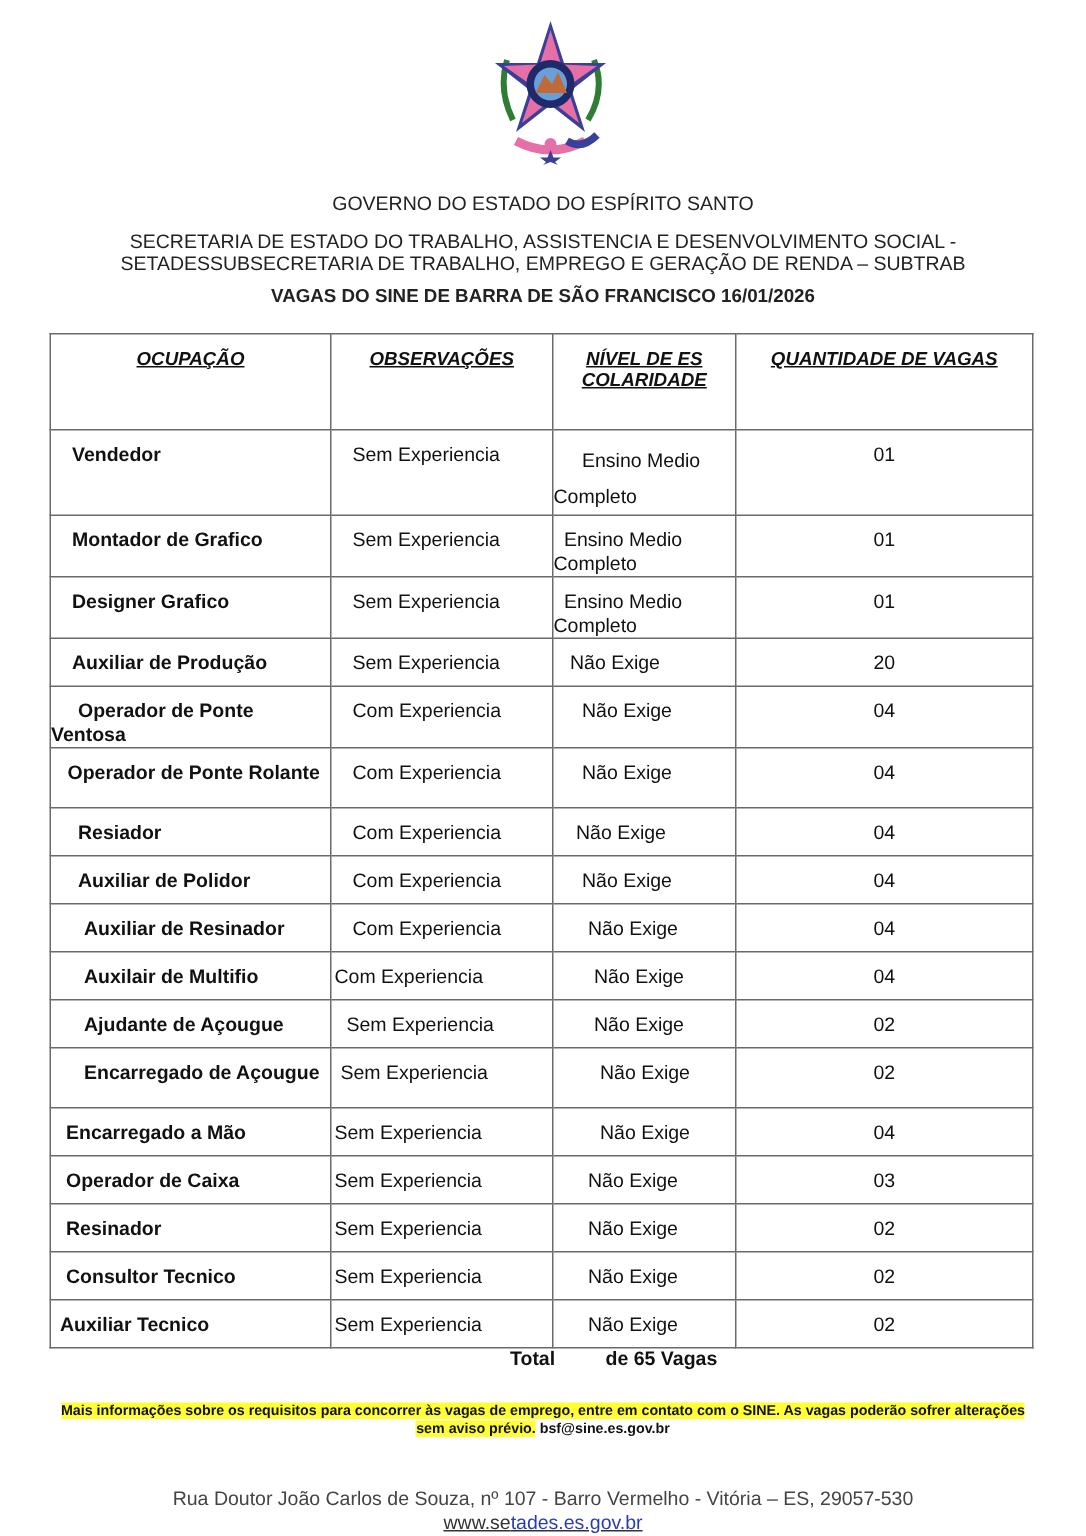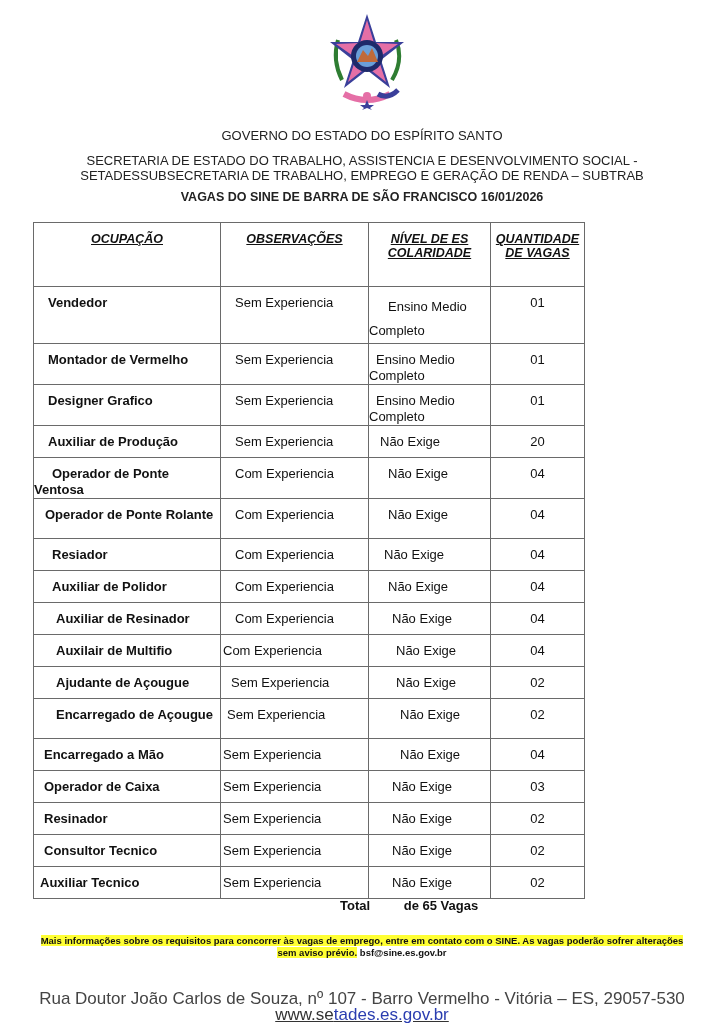--- a/index.html
+++ b/index.html
@@ -6,41 +6,41 @@
   body {
     width: 724px; height: 1024px; position: relative; overflow: hidden;
     font-family: "Liberation Sans", sans-serif; color: #111;
   }
   .emblem { position: absolute; left: 328px; top: 10px; width: 78px; height: 100px; }
   .hdr { position: absolute; left: 0; width: 724px; text-align: center; font-size: 13px; color: #222; }
   .h1 { top: 128px; }
   .h2 { top: 153px; line-height: 15px; }
   .h3 { top: 190px; font-weight: bold; font-size: 12.5px; }
   table.vagas {
-    position: absolute; left: 33px; top: 222px; width: 552px;
+    position: absolute; left: 33px; top: 222px; width: 656px;
     border-collapse: collapse; font-size: 13px;
   }
   table.vagas td, table.vagas th {
     border: 1px solid #6a6a6a; padding: 0; vertical-align: top;
   }
   th { font-weight: bold; font-style: italic; text-decoration: underline; font-size: 12.5px; height: 54px; padding-top: 9px !important; line-height: 14px; }
   th.c1 { width: 186px; }
   th.c2 { width: 147px; }
   th.c3 { width: 121px; }
   td { height: 31px; }
   td .in { padding-top: 8px; line-height: 16px; }
   td.occ { font-weight: bold; }
   td.num { text-align: center; }
   .total { position: absolute; top: 898px; left: 340px; font-weight: bold; font-size: 13px; }
   .total span { display: inline-block; }
   .total .t2 { margin-left: 30px; text-align: center; }
   .note { position: absolute; left: 40px; width: 644px; top: 935px; text-align: center; font-size: 9.5px; font-weight: bold; line-height: 12px; }
   .note .hl { background: #ffff33; }
   .note .email { font-weight: bold; }
-  .addr { position: absolute; left: 0; width: 724px; top: 991px; text-align: center; font-size: 17px; color: #444; line-height: 16px; }
+  .addr { position: absolute; left: 0; width: 724px; top: 991px; text-align: center; font-size: 13px; color: #444; line-height: 16px; }
   .addr a { color: #333; text-decoration: underline; }
   .addr a .blue { color: #2a3db0; }
 </style>
 </head>
 <body>
 
 <div class="emblem">
   <svg width="78" height="100" viewBox="0 0 78 100">
     <path d="M10 30 Q4 50 14 70" stroke="#2e7d32" stroke-width="4" fill="none"></path>
     <path d="M68 30 Q76 50 64 70" stroke="#2e7d32" stroke-width="4" fill="none"></path>
@@ -84,21 +84,21 @@
         </td>
         <td>
           <div class="in" style="text-indent: 19px; line-height: 24px;">Ensino Medio Completo</div>
         </td>
         <td class="num">
           <div class="in">01</div>
         </td>
       </tr>
       <tr style="height: 40px;">
         <td class="occ">
-          <div class="in" style="text-indent: 14px;">Montador de Vermelho</div>
+          <div class="in" style="text-indent: 14px;">Montador de Grafico</div>
         </td>
         <td>
           <div class="in" style="text-indent: 14px;">Sem Experiencia</div>
         </td>
         <td>
           <div class="in" style="text-indent: 7px;">Ensino Medio Completo</div>
         </td>
         <td class="num">
           <div class="in">01</div>
         </td>

